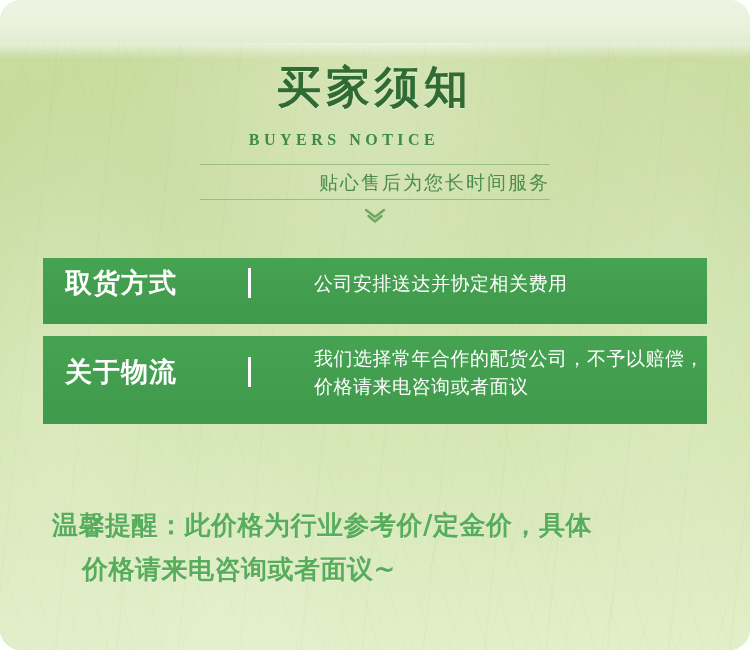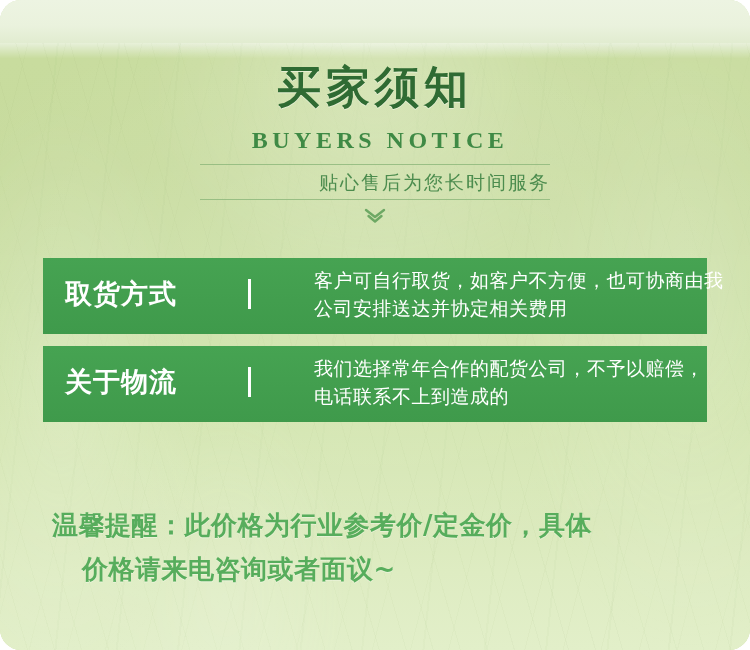--- a/index.html
+++ b/index.html
@@ -88,26 +88,25 @@
     letter-spacing: 5px;
     color: #2f6b33;
     text-shadow: 0 1px 0 rgba(255,255,255,.45);
     line-height: 50px;
   }
   .title-en {
     position: absolute;
     left: 0; top: 126px;
     width: 688px;
     font-family: "Liberation Serif", "DejaVu Serif", serif;
-    font-size: 24px;
+    font-size: 16px;
     font-weight: 700;
     letter-spacing: 4.5px;
     color: #3f8a45;
     line-height: 28px;
-    margin-left: 36px;
   }
   .sub-wrap {
     position: absolute;
     left: 200px; top: 164px;
     width: 350px;
   }
   .rule {
     width: 350px;
     height: 1px;
     background: #8fb87c;
@@ -139,21 +138,21 @@
     position: absolute;
     left: 43px;
     top: 258px;
     width: 664px;
   }
   .row {
     position: relative;
     display: flex;
     align-items: center;
     box-sizing: border-box;
-    padding: 8px 0 12px 22px;
+    padding: 8px 0 24px 22px;
     margin-bottom: 12px;
     gap: 45px;
   }
   .row.filled {
     background: #44a050;
     background: linear-gradient(180deg,#46a352 0%, #3f9a4b 100%);
   }
   .row.plain { background: transparent; }
 
   .row-label {
@@ -231,32 +230,31 @@
       </svg>
     </div>
   </div>
 
   <div class="rows">
 
     <div class="row filled">
       <div class="row-label">取货方式</div>
       <div class="row-sep"></div>
       <div class="row-text">
-        <span class="ln">客户可自行取货，如客户不方便，也可协商由我</span>
         <span class="ln">公司安排送达并协定相关费用</span>
       </div>
     </div>
 
 
     <div class="row filled">
       <div class="row-label">关于物流</div>
       <div class="row-sep"></div>
       <div class="row-text">
         <span class="ln">我们选择常年合作的配货公司，不予以赔偿，</span>
-        <span class="ln">电话联系不上到造成的</span>
+        <span class="ln">价格请来电咨询或者面议</span>
       </div>
     </div>
 
   </div>
 
   <div class="note">
     <span class="ln1">温馨提醒：此价格为行业参考价/定金价，具体</span>
     <span class="ln2">价格请来电咨询或者面议~</span>
   </div>
 

